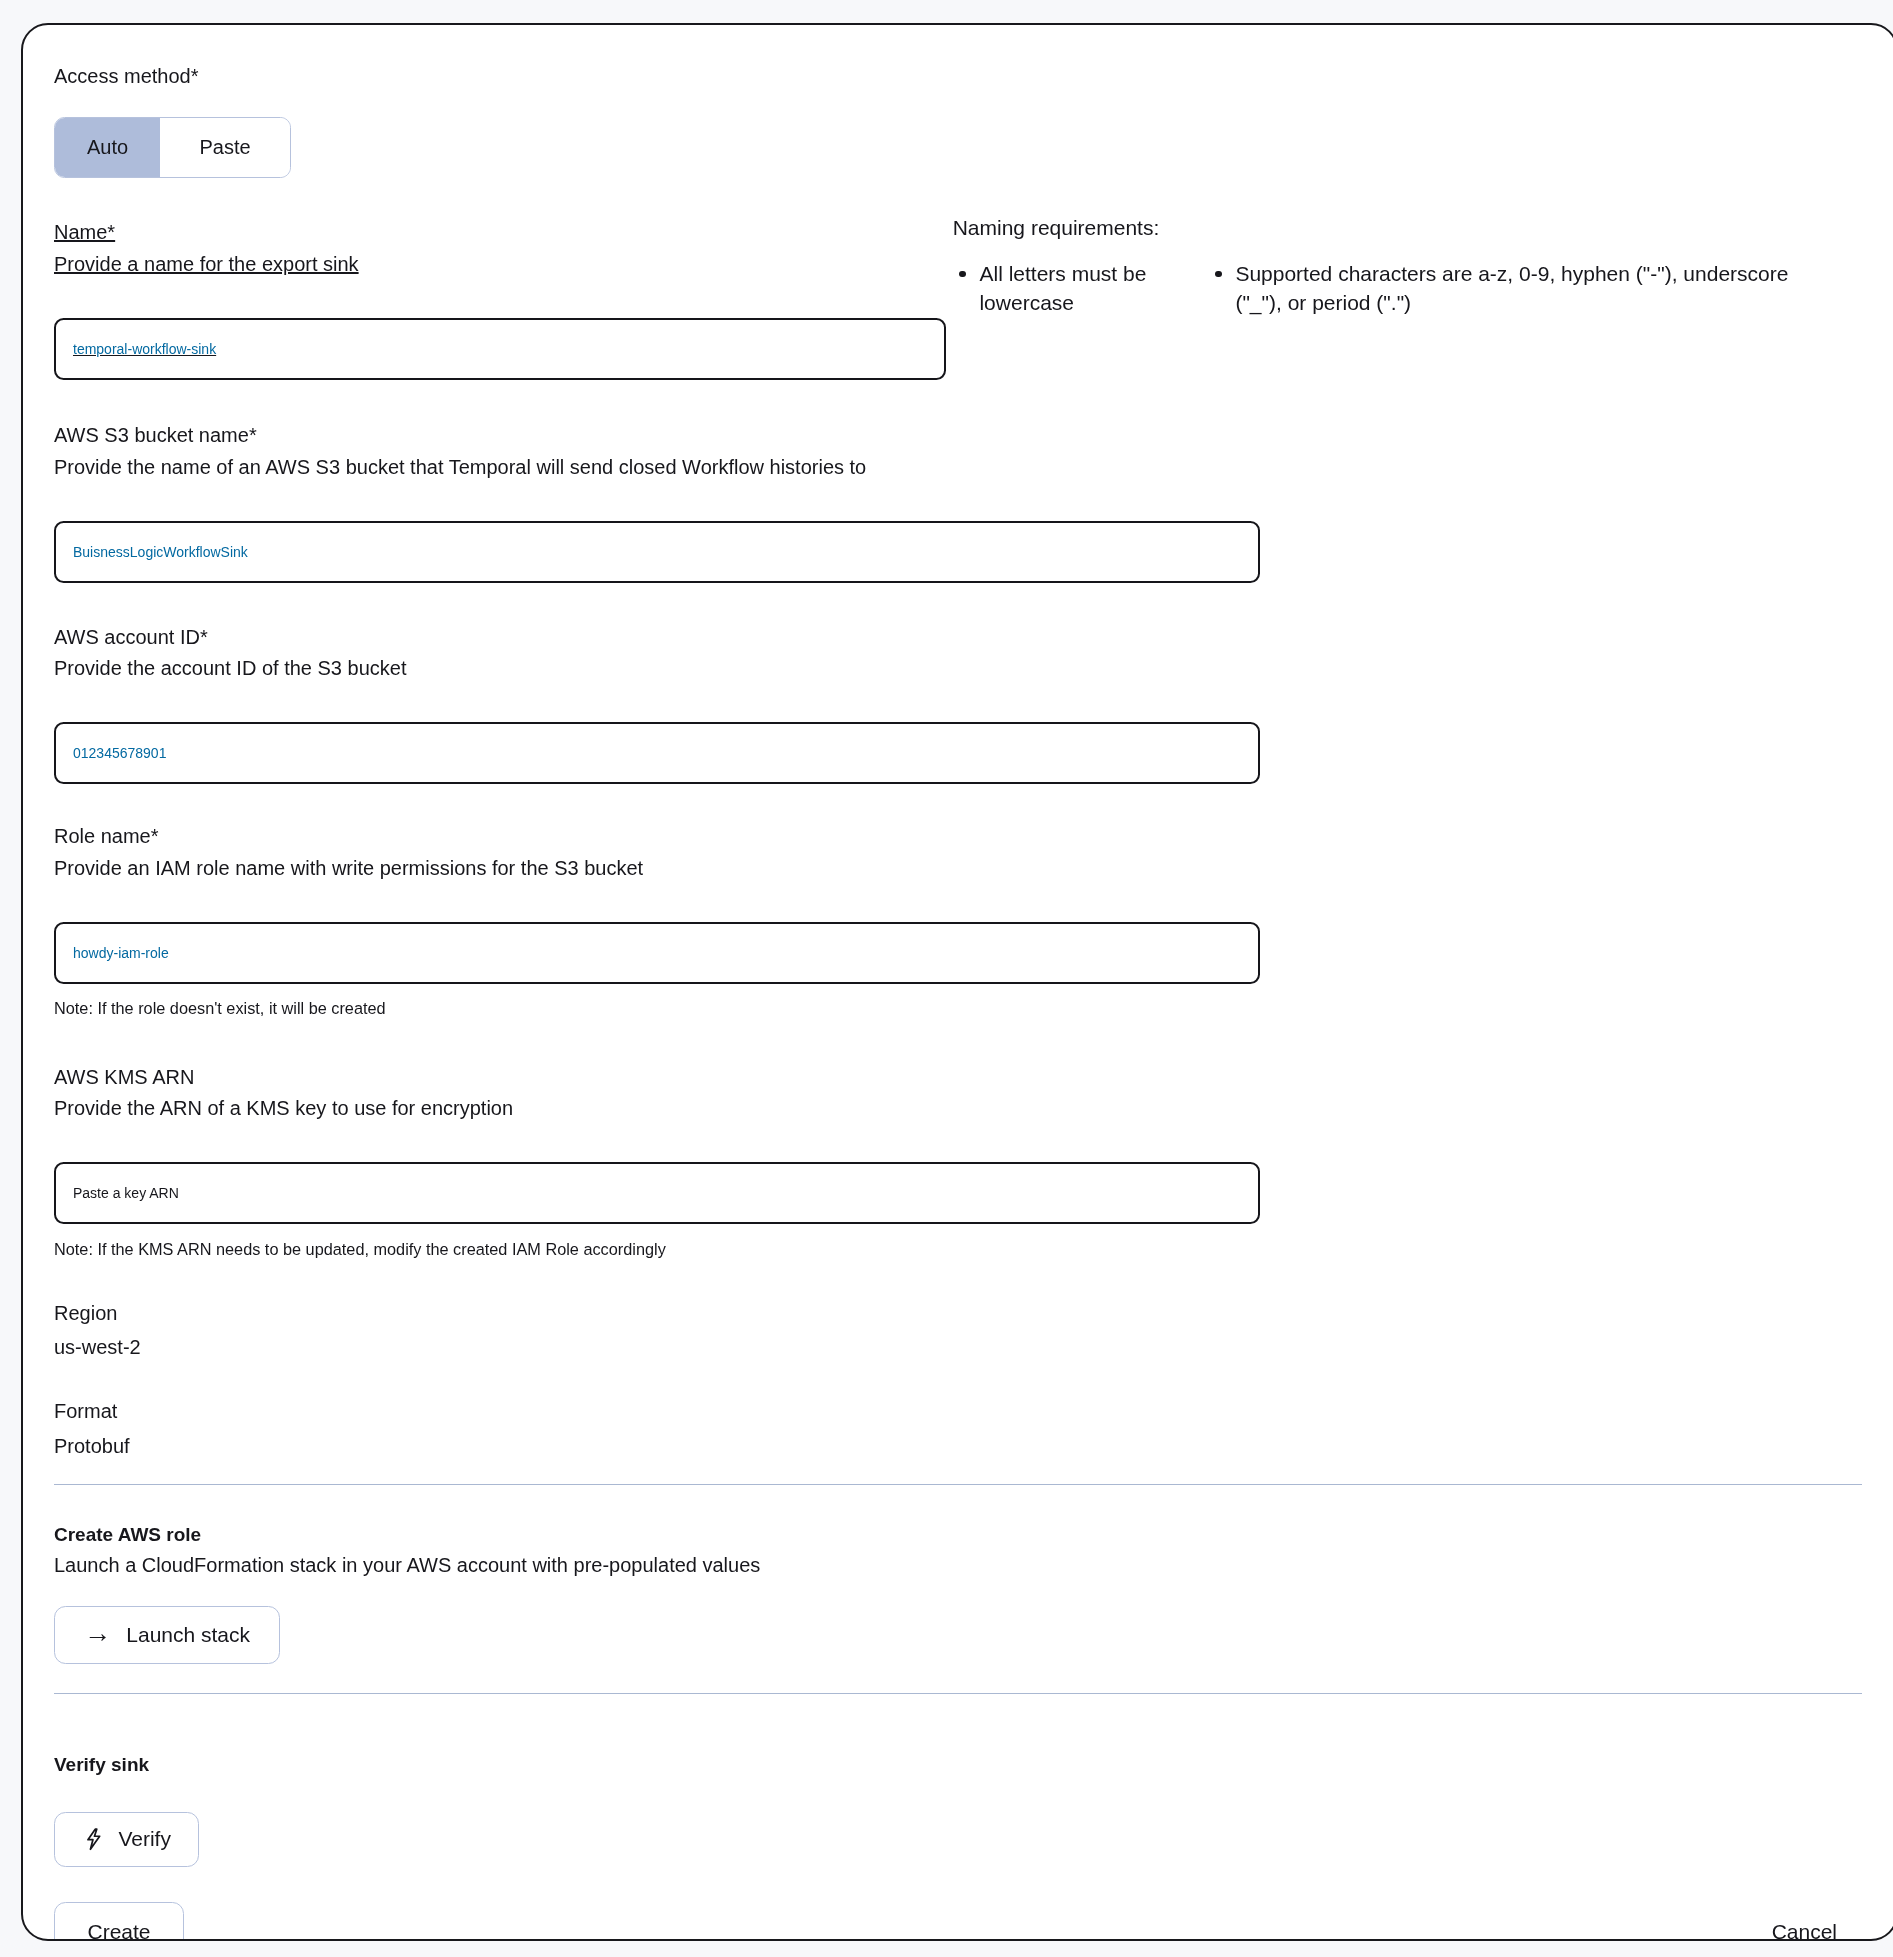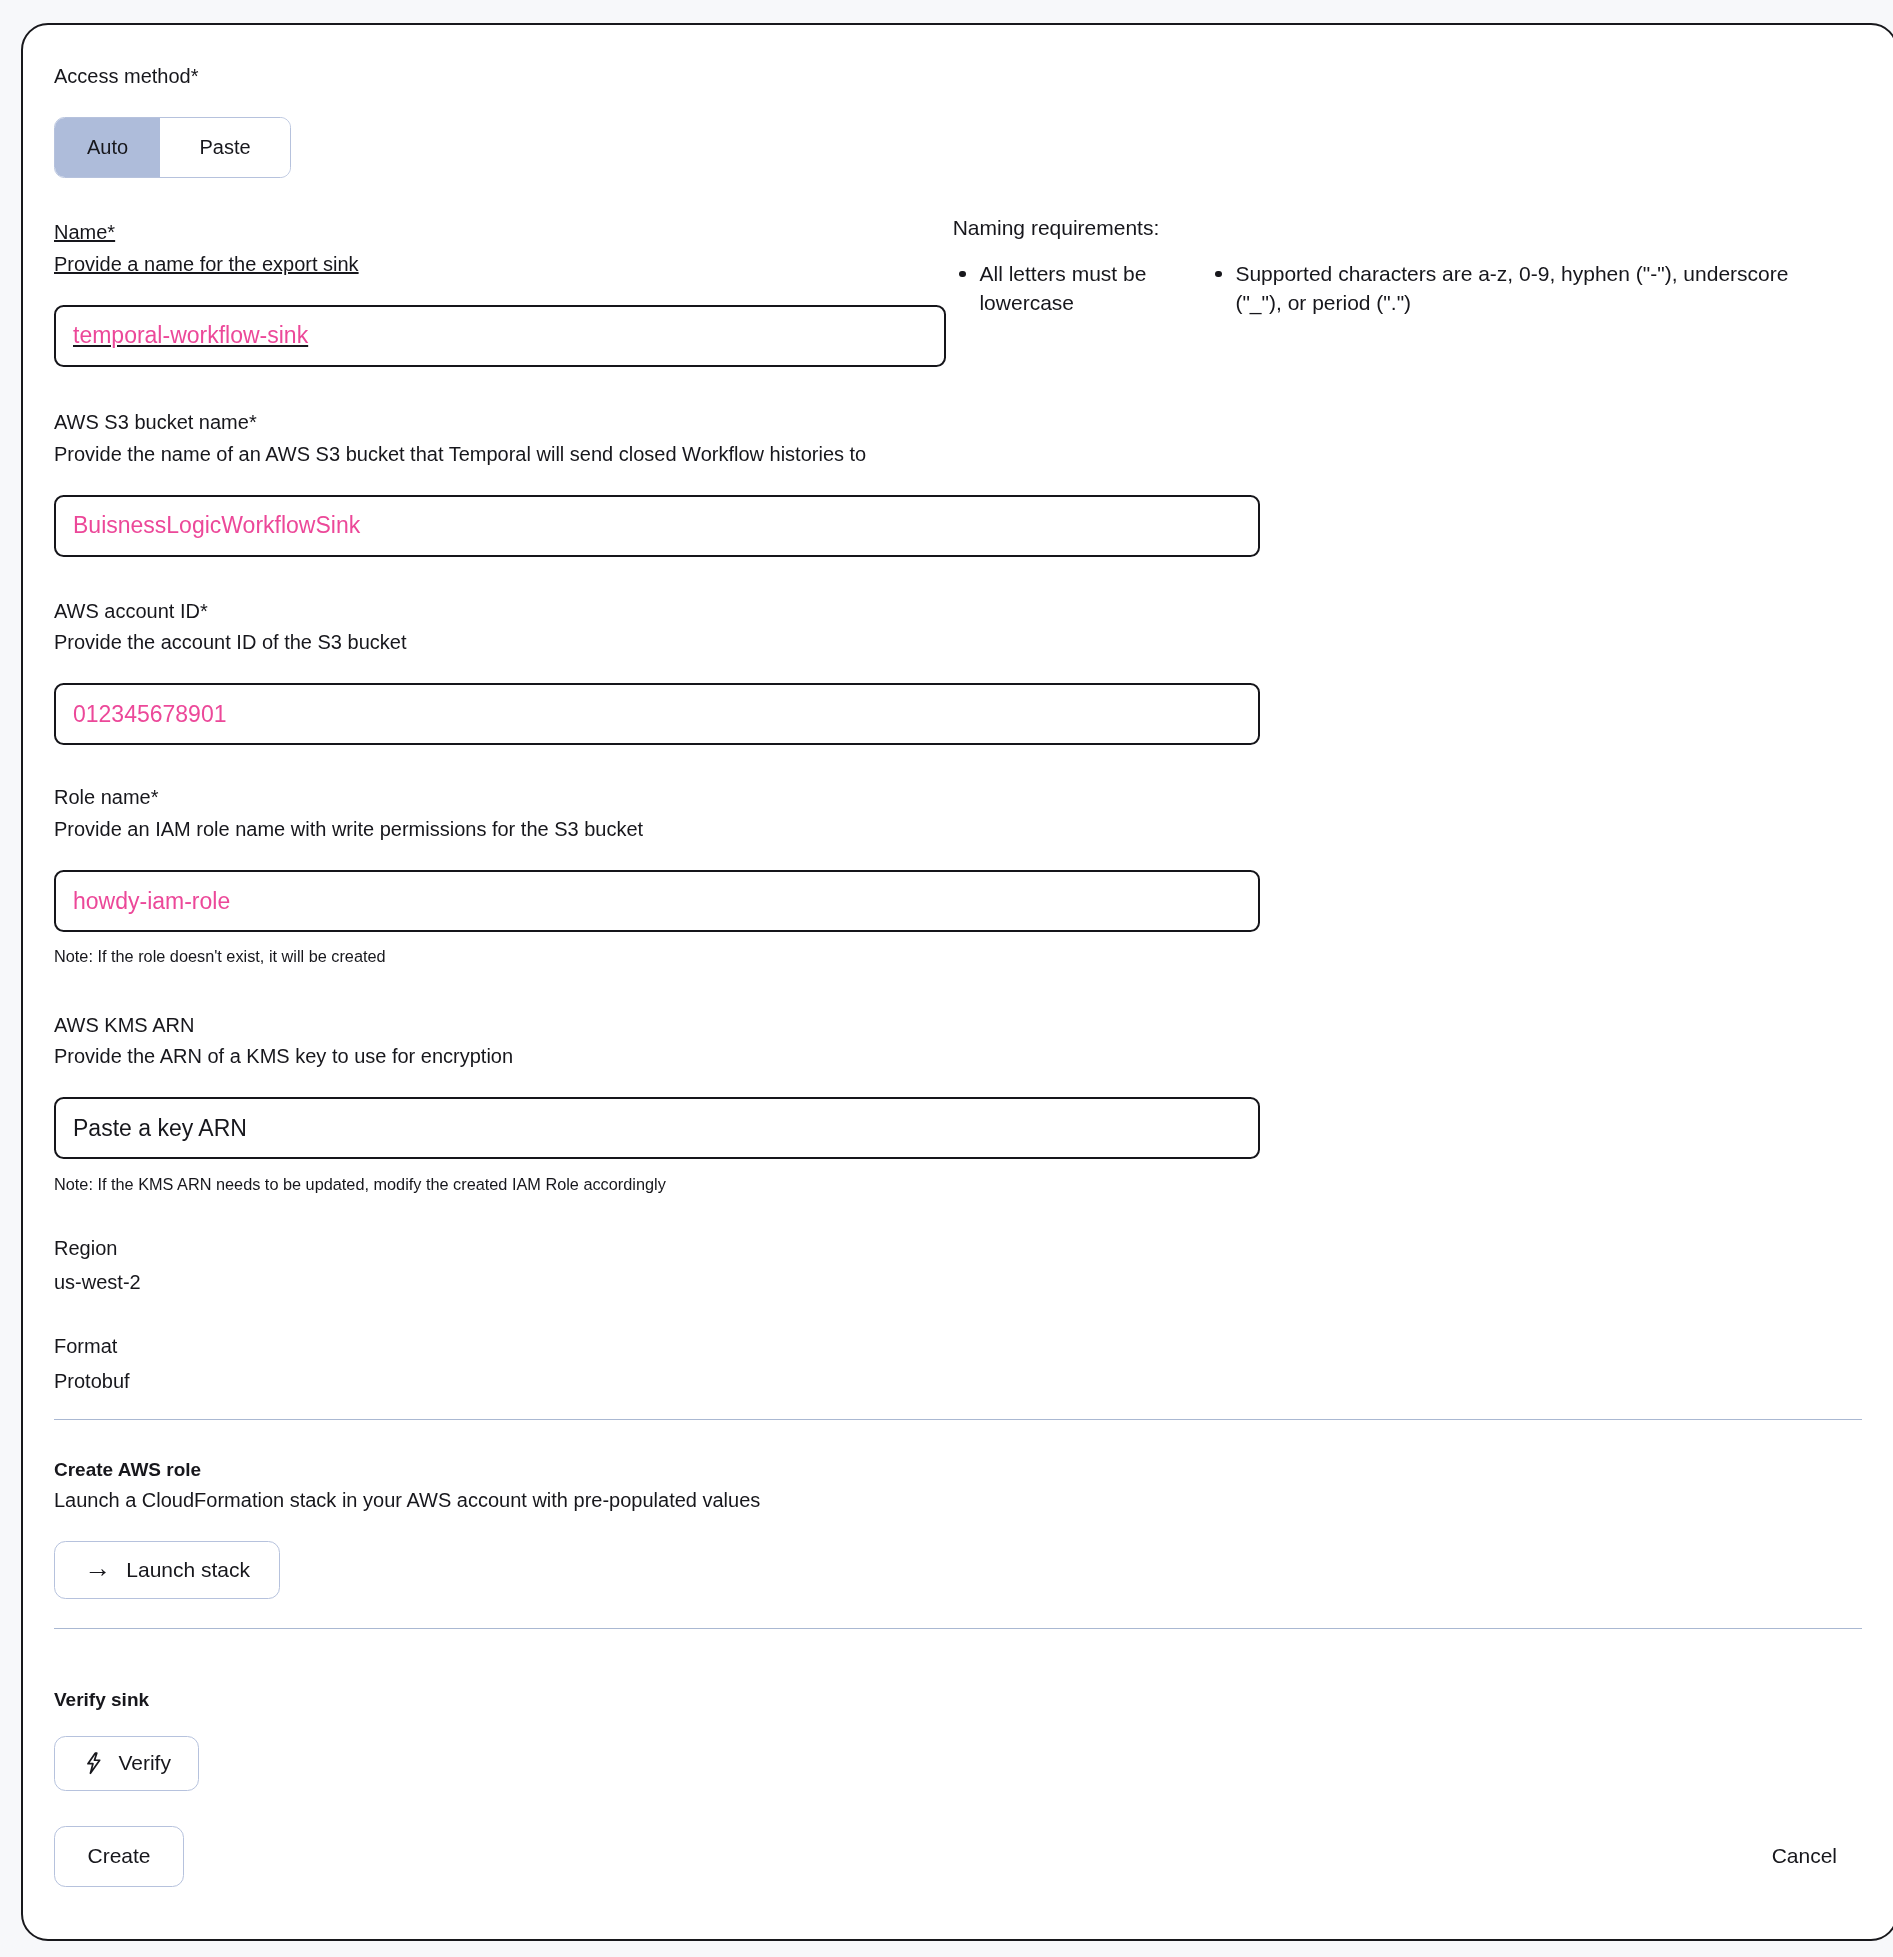--- a/index.html
+++ b/index.html
@@ -26,35 +26,35 @@
   .col-left{width:892px;flex:0 0 892px;text-decoration:underline;}
   .col-right{margin-left:6.7px;margin-top:-4.8px;width:879px;}
   .nr-title{font-size:21px;line-height:27px;}
   .nr-list{margin-top:18px;display:flex;gap:15.3px;}
   .nr-item{display:flex;font-size:21px;line-height:29px;}
   .nr-dot{flex:0 0 6.7px;width:6.7px;height:6.7px;border-radius:50%;background:#17171c;margin:11.5px 13.4px 0 6.7px;}
   .nr-text{max-width:765px;}
 
   
   .field-label{margin-top:42px;}
-  input.txt{display:block;margin-top:27px;height:62px;border:2.4px solid #15151a;border-radius:9.6px;
-    padding:0 17px;font-size:23px;color:#ec4899;background:#fff;width:1206px;outline:none;
+  input.txt{display:block;margin-top:40px;height:62px;border:2.4px solid #15151a;border-radius:9.6px;
+    padding:0 17px;font-size:14px;color:#0369a1;background:#fff;width:1206px;outline:none;
     font-family:"Liberation Sans","DejaVu Sans",sans-serif;}
   input.txt.narrow{width:892px;}
   input.txt::placeholder{color:#17171c;opacity:1;}
 
   .divider{height:0;border-top:1.9px solid #aab8d2;margin-top:24px;}
   .divider.second{margin-top:29px;}
 
   
   .btn{display:inline-flex;align-items:center;justify-content:center;background:#fff;
     border:1.9px solid #b6c2dd;border-radius:11.5px;font-size:21px;color:#17171c;cursor:pointer;
     font-family:"Liberation Sans","DejaVu Sans",sans-serif;}
   .btn-launch{height:58px;padding:0 29px;gap:15.3px;margin-top:27px;}
-  .btn-verify{height:55px;padding:4px 27px;gap:13.4px;margin-top:23px;}
+  .btn-verify{height:55px;padding:4px 27px;gap:13.4px;margin-top:34px;}
   .btn-create{height:61px;padding:0 32.5px;margin-top:0;}
   .arrow-glyph{font-size:27px;line-height:1;position:relative;top:-1px;}
   .bolt-svg{display:block;}
 
   .footer{display:flex;align-items:center;justify-content:space-between;margin-top:35px;}
   .cancel{font-size:21px;margin-right:25px;cursor:pointer;}
 </style>
 </head>
 <body>
 

